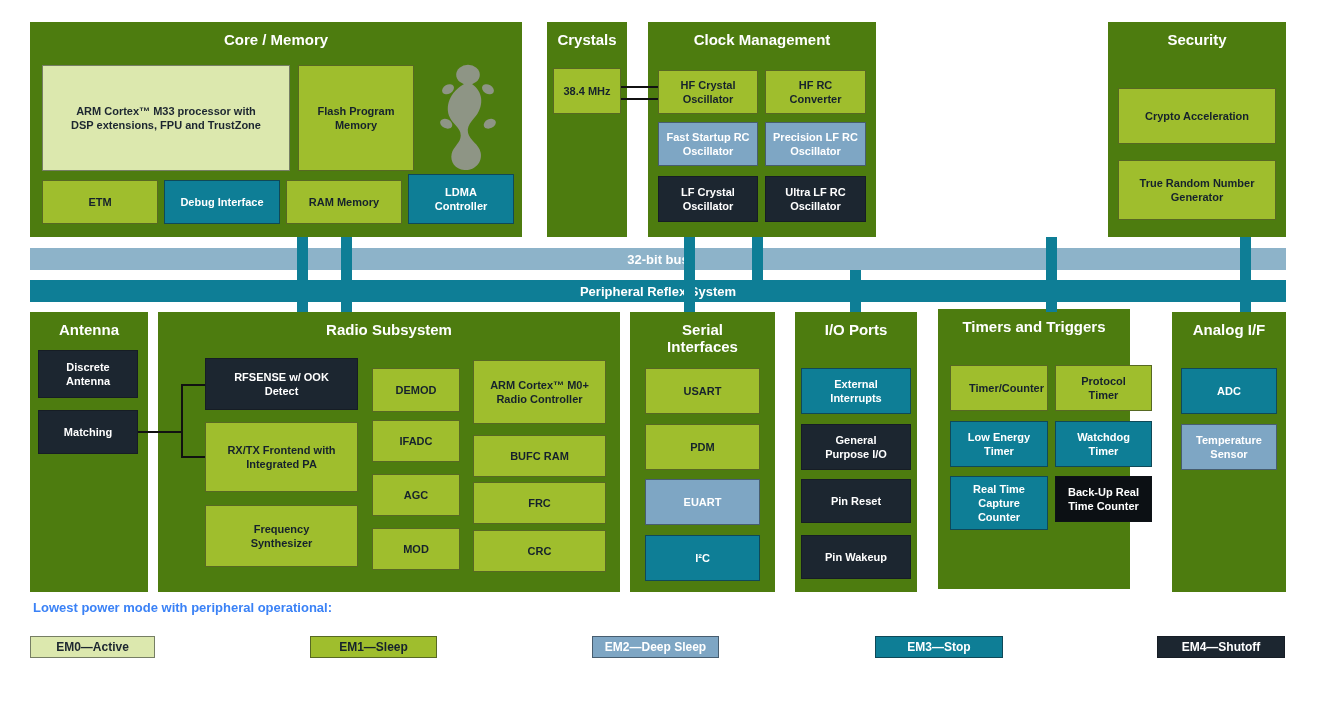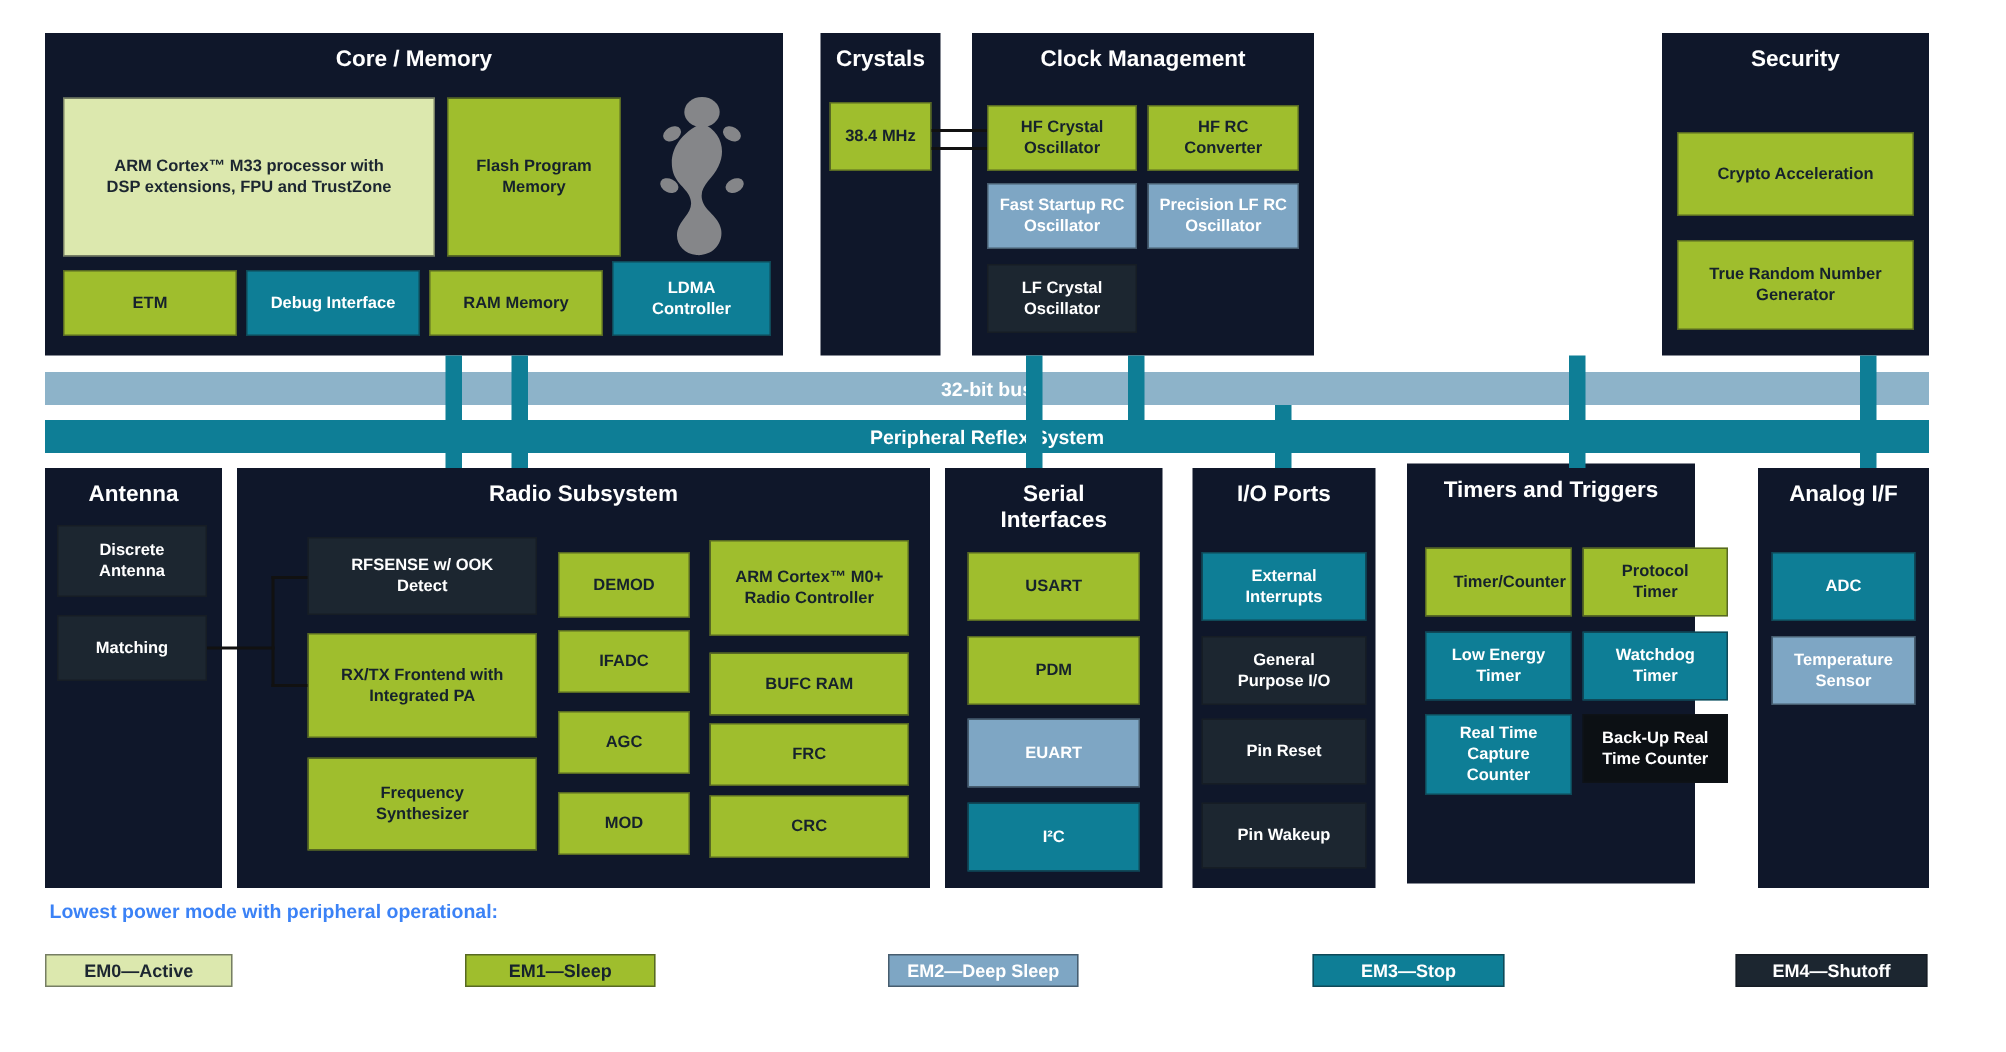--- a/index.html
+++ b/index.html
@@ -1,17 +1,17 @@
 <!DOCTYPE html>
 <html><head>
 <meta charset="utf-8">
 <style>
   html,body{margin:0;padding:0;background:#fff;font-family:"Liberation Sans",sans-serif;}
   .canvas{position:relative;width:1337px;height:701px;background:#ffffff;overflow:hidden;}
-  .panel{position:absolute;background:#0f172a;}
+  .panel{position:absolute;background:#4d7c0f;}
   .panel-title{color:#ffffff;font-weight:bold;font-size:15px;text-align:center;padding-top:9px;line-height:1.15;}
   .panel-title span{display:inline-block;}
   .blk{position:absolute;display:flex;align-items:center;justify-content:center;text-align:center;
        font-weight:bold;font-size:11px;line-height:1.3;border:1px solid rgba(15,20,25,.5);box-sizing:border-box;padding:2px;}
   .blk span{display:block;}
   .em0{background:#dce8ae;color:#1c2630;}
   .em1{background:#9fbe2d;color:#16222c;}
   .em2{background:#7ea6c4;color:#ffffff;}
   .em3{background:#0e7e96;color:#ffffff;}
   .em4{background:#1c2630;color:#ffffff;}
@@ -83,20 +83,23 @@
       </div>
     <div class="blk em2" style="left:10px;top:100px;width:100px;height:44px;">
         <span style="max-width:85px;">Fast Startup RC Oscillator</span>
       </div>
     <div class="blk em2" style="left:117px;top:100px;width:101px;height:44px;">
         <span style="max-width:85px;">Precision LF RC Oscillator</span>
       </div>
     <div class="blk em4" style="left:10px;top:154px;width:100px;height:46px;">
         <span style="max-width:75px;">LF Crystal Oscillator</span>
       </div>
+    <div class="blk em4" style="left:117px;top:154px;width:101px;height:46px;">
+        <span style="max-width:85px;">Ultra LF RC Oscillator</span>
+      </div>
   </div>
 
 
   <div class="panel" style="left:1108px;top:22px;width:178px;height:215px;">
     <div class="panel-title"><span>Security</span></div>
     <div class="blk em1" style="left:10px;top:66px;width:158px;height:56px;">
         <span>Crypto Acceleration</span>
       </div>
     <div class="blk em1" style="left:10px;top:138px;width:158px;height:60px;">
         <span style="max-width:130px;">True Random Number Generator</span>

